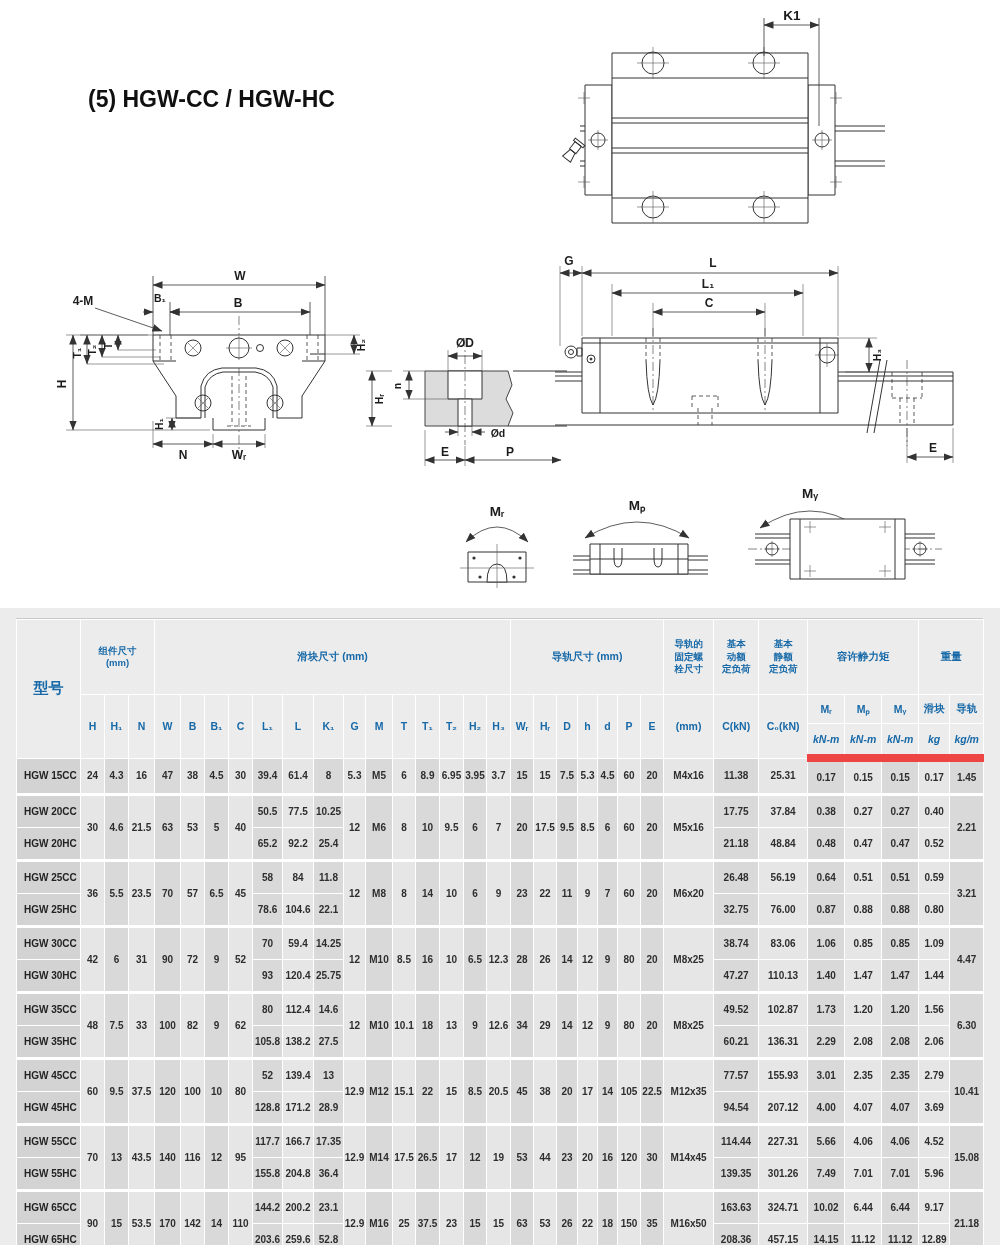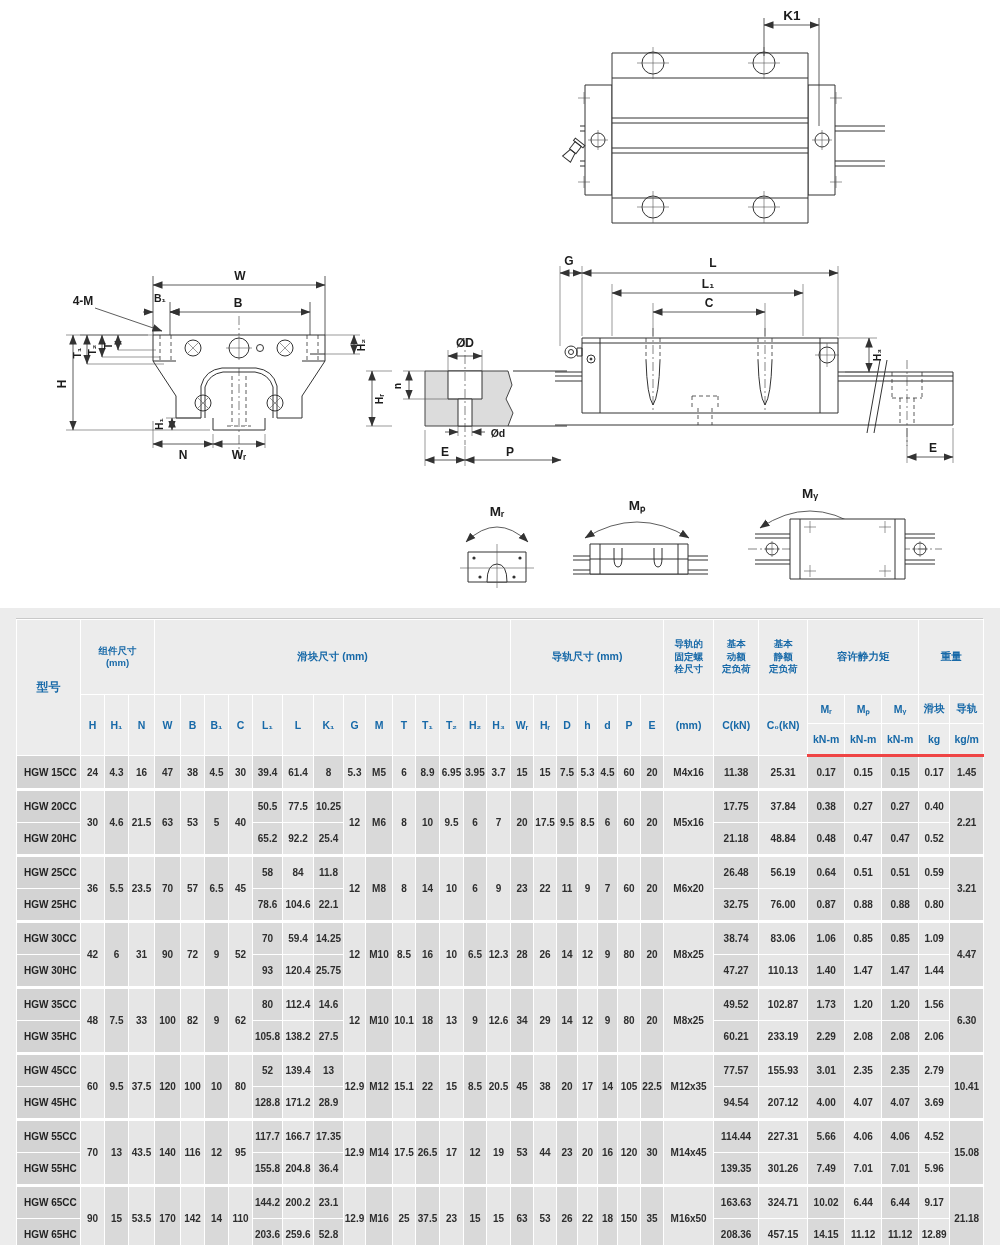--- a/index.html
+++ b/index.html
@@ -17,22 +17,22 @@
   .lbl{font:700 12px "Liberation Sans",sans-serif;fill:#1c1c1c;}
   .lbl-s{font:700 10.5px "Liberation Sans",sans-serif;fill:#1c1c1c;}
   .lbl-b{font:700 13.5px "Liberation Sans",sans-serif;fill:#1c1c1c;}
   .table-band{position:absolute;left:0;top:608px;width:1000px;height:637px;background:var(--band,#ececec);}
   .topline{height:1px;background:#c9c9c9;width:967px;margin:10px 0 0 16px;}
   .spec-table{border-collapse:collapse;table-layout:fixed;width:967px;margin-left:16px;}
   .spec-table th,.spec-table td{border:1px solid #fff;padding:0;text-align:center;vertical-align:middle;overflow:hidden;}
   .spec-table th{color:var(--blue,#1769a8);font-weight:700;background:#ececec;}
   .hr1 th{height:74px;}
   .hr2 th{height:28px;}
-  .hr3 th{height:30px;border-bottom:3px solid #ef4444;}
-  .h-model{font-size:12px;}
+  .hr3 th{height:30px;border-bottom:8px solid #ef4444;font-style:italic;}
+  .h-model{font-size:15px;}
   .h-group{font-size:10.5px;}
   .h-tall{font-size:9.5px;white-space:pre-line;line-height:1.3;}
   .h-col{font-size:10.5px;}
   .spec-table td{font-size:10px;font-weight:700;color:#2e2e2e;height:31px;}
   td.mcol{background:var(--mcol,#d3d3d3);text-align:left;padding-left:7px;font-size:10px;color:#222;}
   td.ca{background:var(--ca,#e6e6e6);}
   td.cb{background:var(--cb,#d9d9d9);}
   tr.gend td,td.gend-cell{border-bottom:3px solid #fff;}
 </style>
 </head>
@@ -41,20 +41,21 @@
 <div class="sheet">
 
   <svg width="0" height="0" style="position:absolute">
     <defs>
       <marker id="arw" viewBox="0 0 10 10" markerWidth="10" markerHeight="10" refX="9.5" refY="5" orient="auto-start-reverse" markerUnits="userSpaceOnUse">
         <path d="M0,1.2 L10,5 L0,8.8 Z" fill="#333"></path>
       </marker>
     </defs>
   </svg>
 
+  <div class="page-title">(5) HGW-CC / HGW-HC</div>
 
   <svg class="dg" style="left:545px;top:8px" width="455" height="236" viewBox="0 0 455 236">
     <path class="ln" d="M35,118 H340 M35,123 H340 M35,153 H340 M35,158 H340"></path>
     <rect class="lnW" x="40" y="77" width="27" height="110"></rect>
     <rect class="lnW" x="263" y="77" width="27" height="110"></rect>
     <rect class="lnW" x="67" y="45" width="196" height="170"></rect>
     <path class="ln" d="M67,70 H263 M67,110 H263 M67,115 H263 M67,140 H263 M67,145 H263 M67,190 H263"></path>
     <g class="ln">
       <circle cx="108" cy="55" r="11"></circle>
         <path class="thin" d="M92,55 H124 M108,39 V71"></path>
@@ -583,21 +584,21 @@
             <td class="cb">1.20</td>
             <td class="ca">1.56</td>
             <td class="cb gend-cell" rowspan="2">6.30</td>
           </tr>
           <tr class="gend">
             <td class="mcol">HGW 35HC</td>
             <td class="cb">105.8</td>
             <td class="ca">138.2</td>
             <td class="cb">27.5</td>
             <td class="cb">60.21</td>
-            <td class="ca">233.19</td>
+            <td class="ca">136.31</td>
             <td class="cb">2.29</td>
             <td class="ca">2.08</td>
             <td class="cb">2.08</td>
             <td class="ca">2.06</td>
           </tr>
           <tr>
             <td class="mcol">HGW 45CC</td>
             <td class="ca gend-cell" rowspan="2">60</td>
             <td class="cb gend-cell" rowspan="2">9.5</td>
             <td class="ca gend-cell" rowspan="2">37.5</td>

